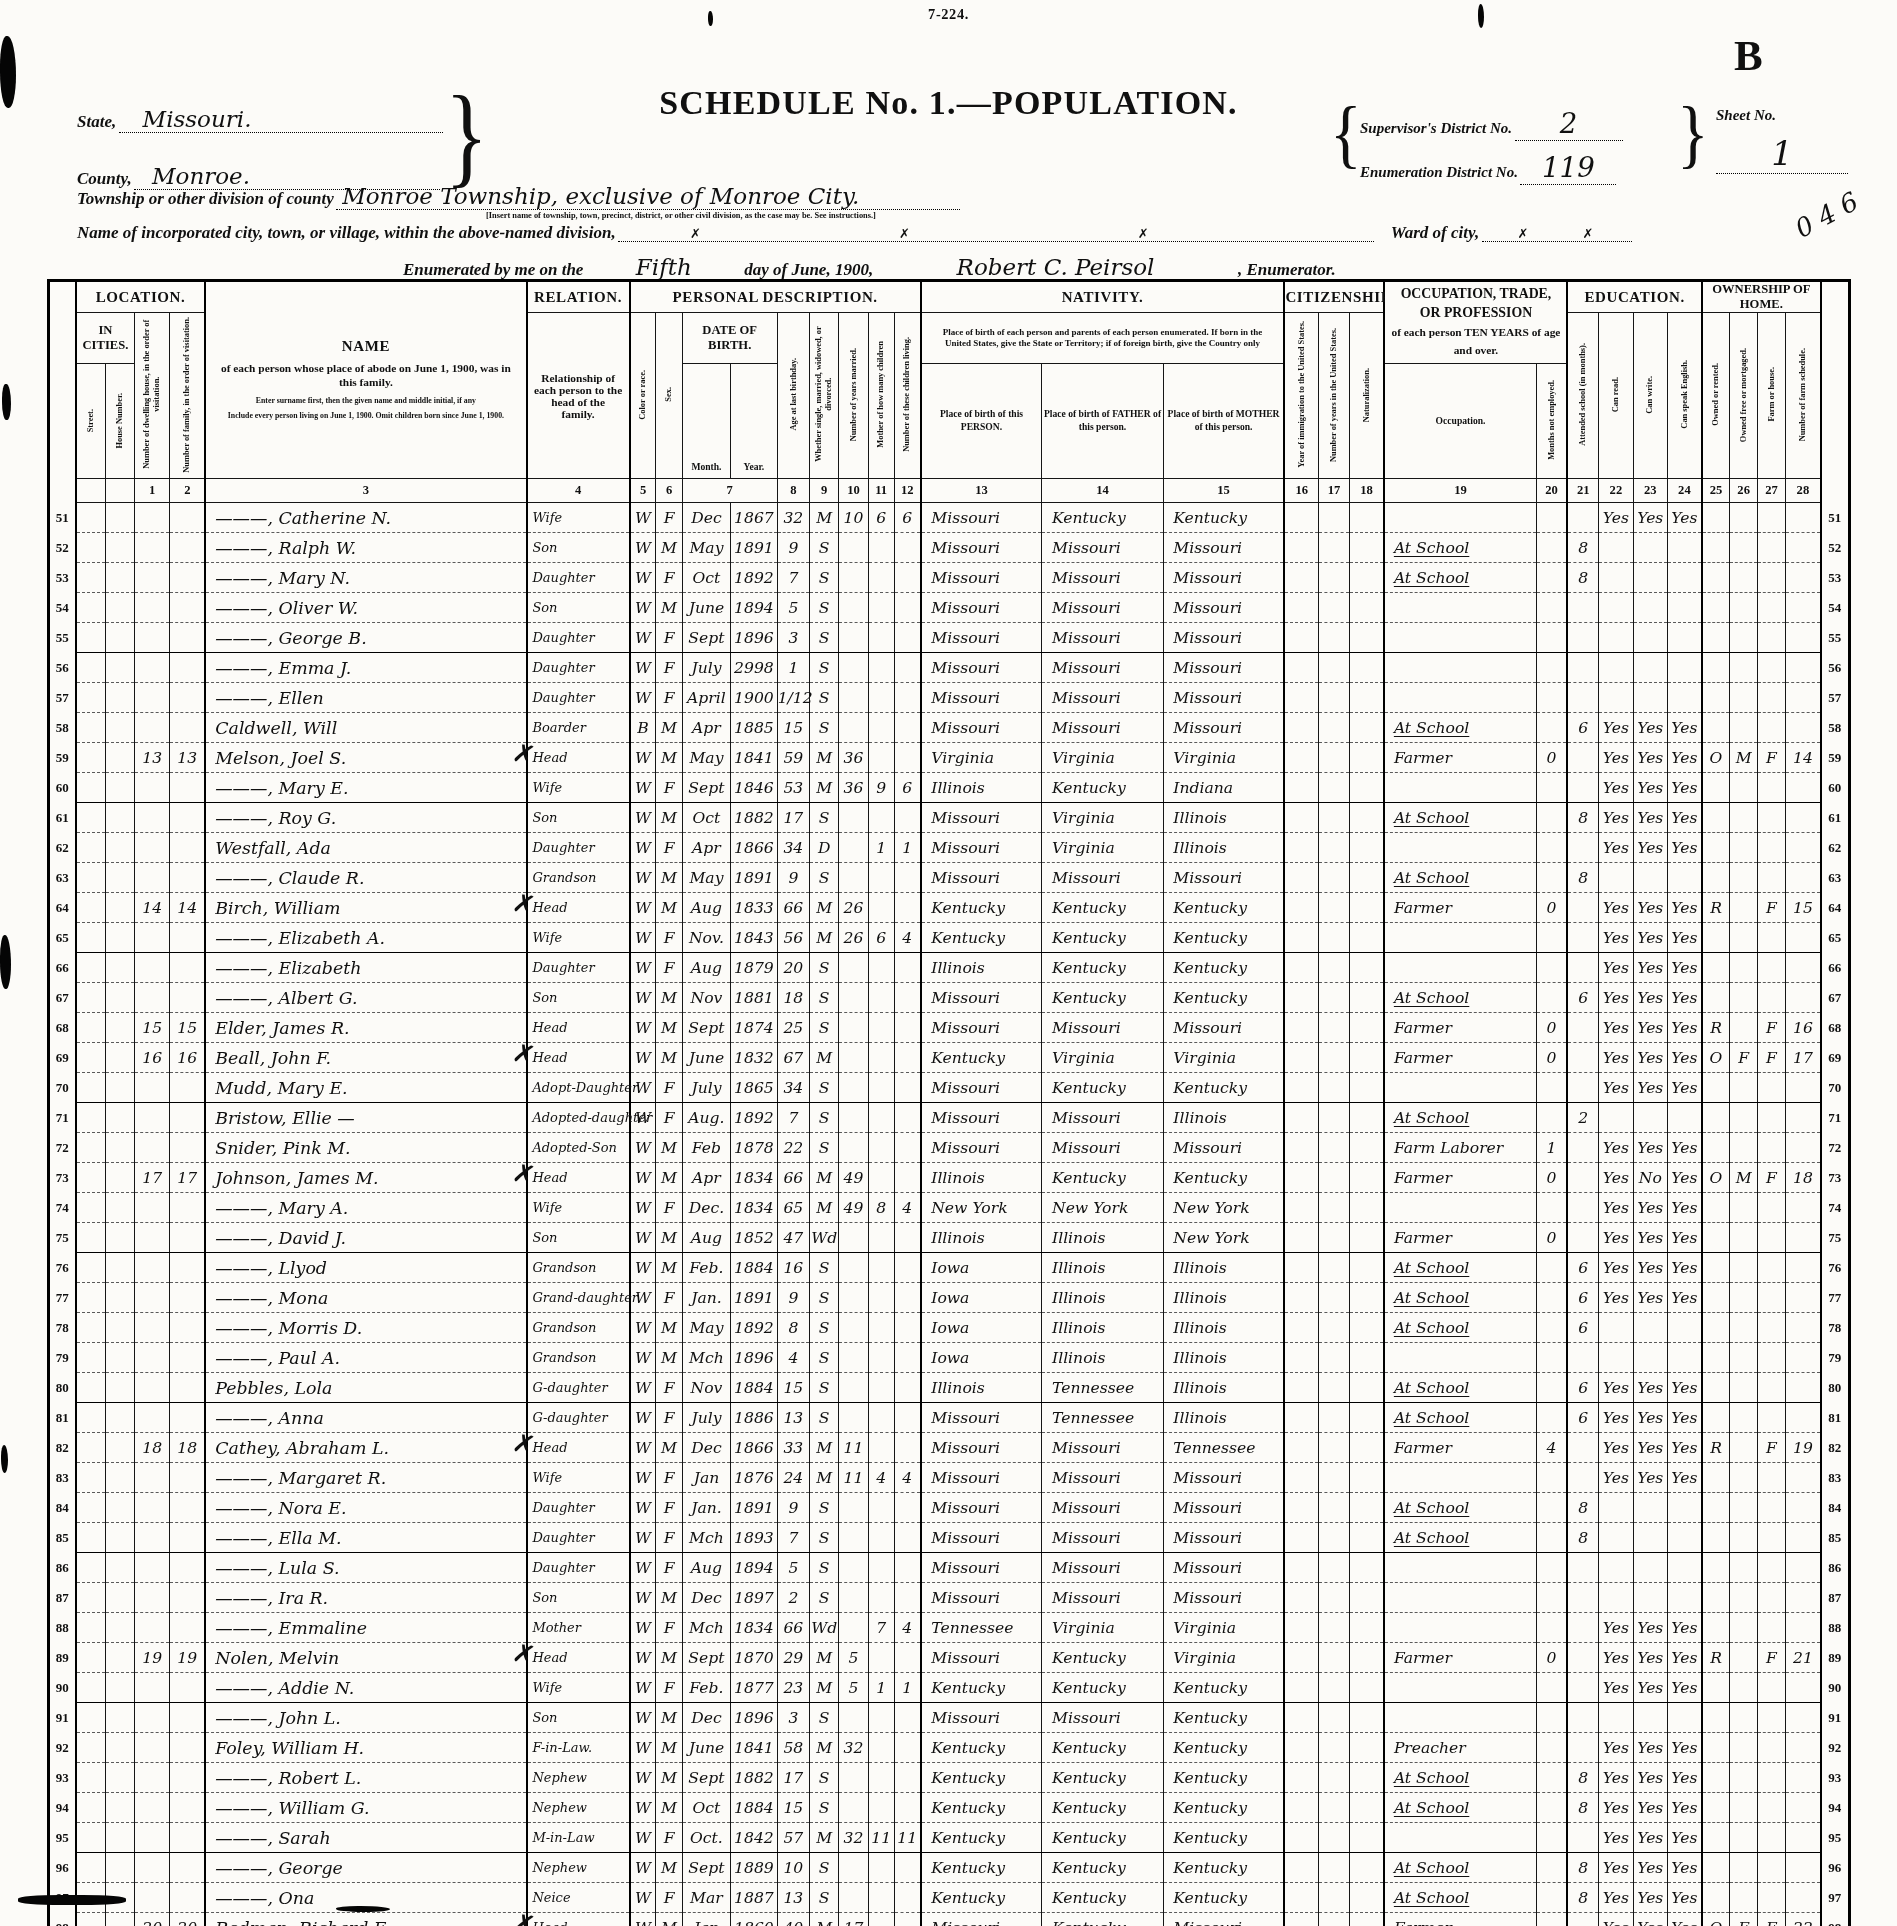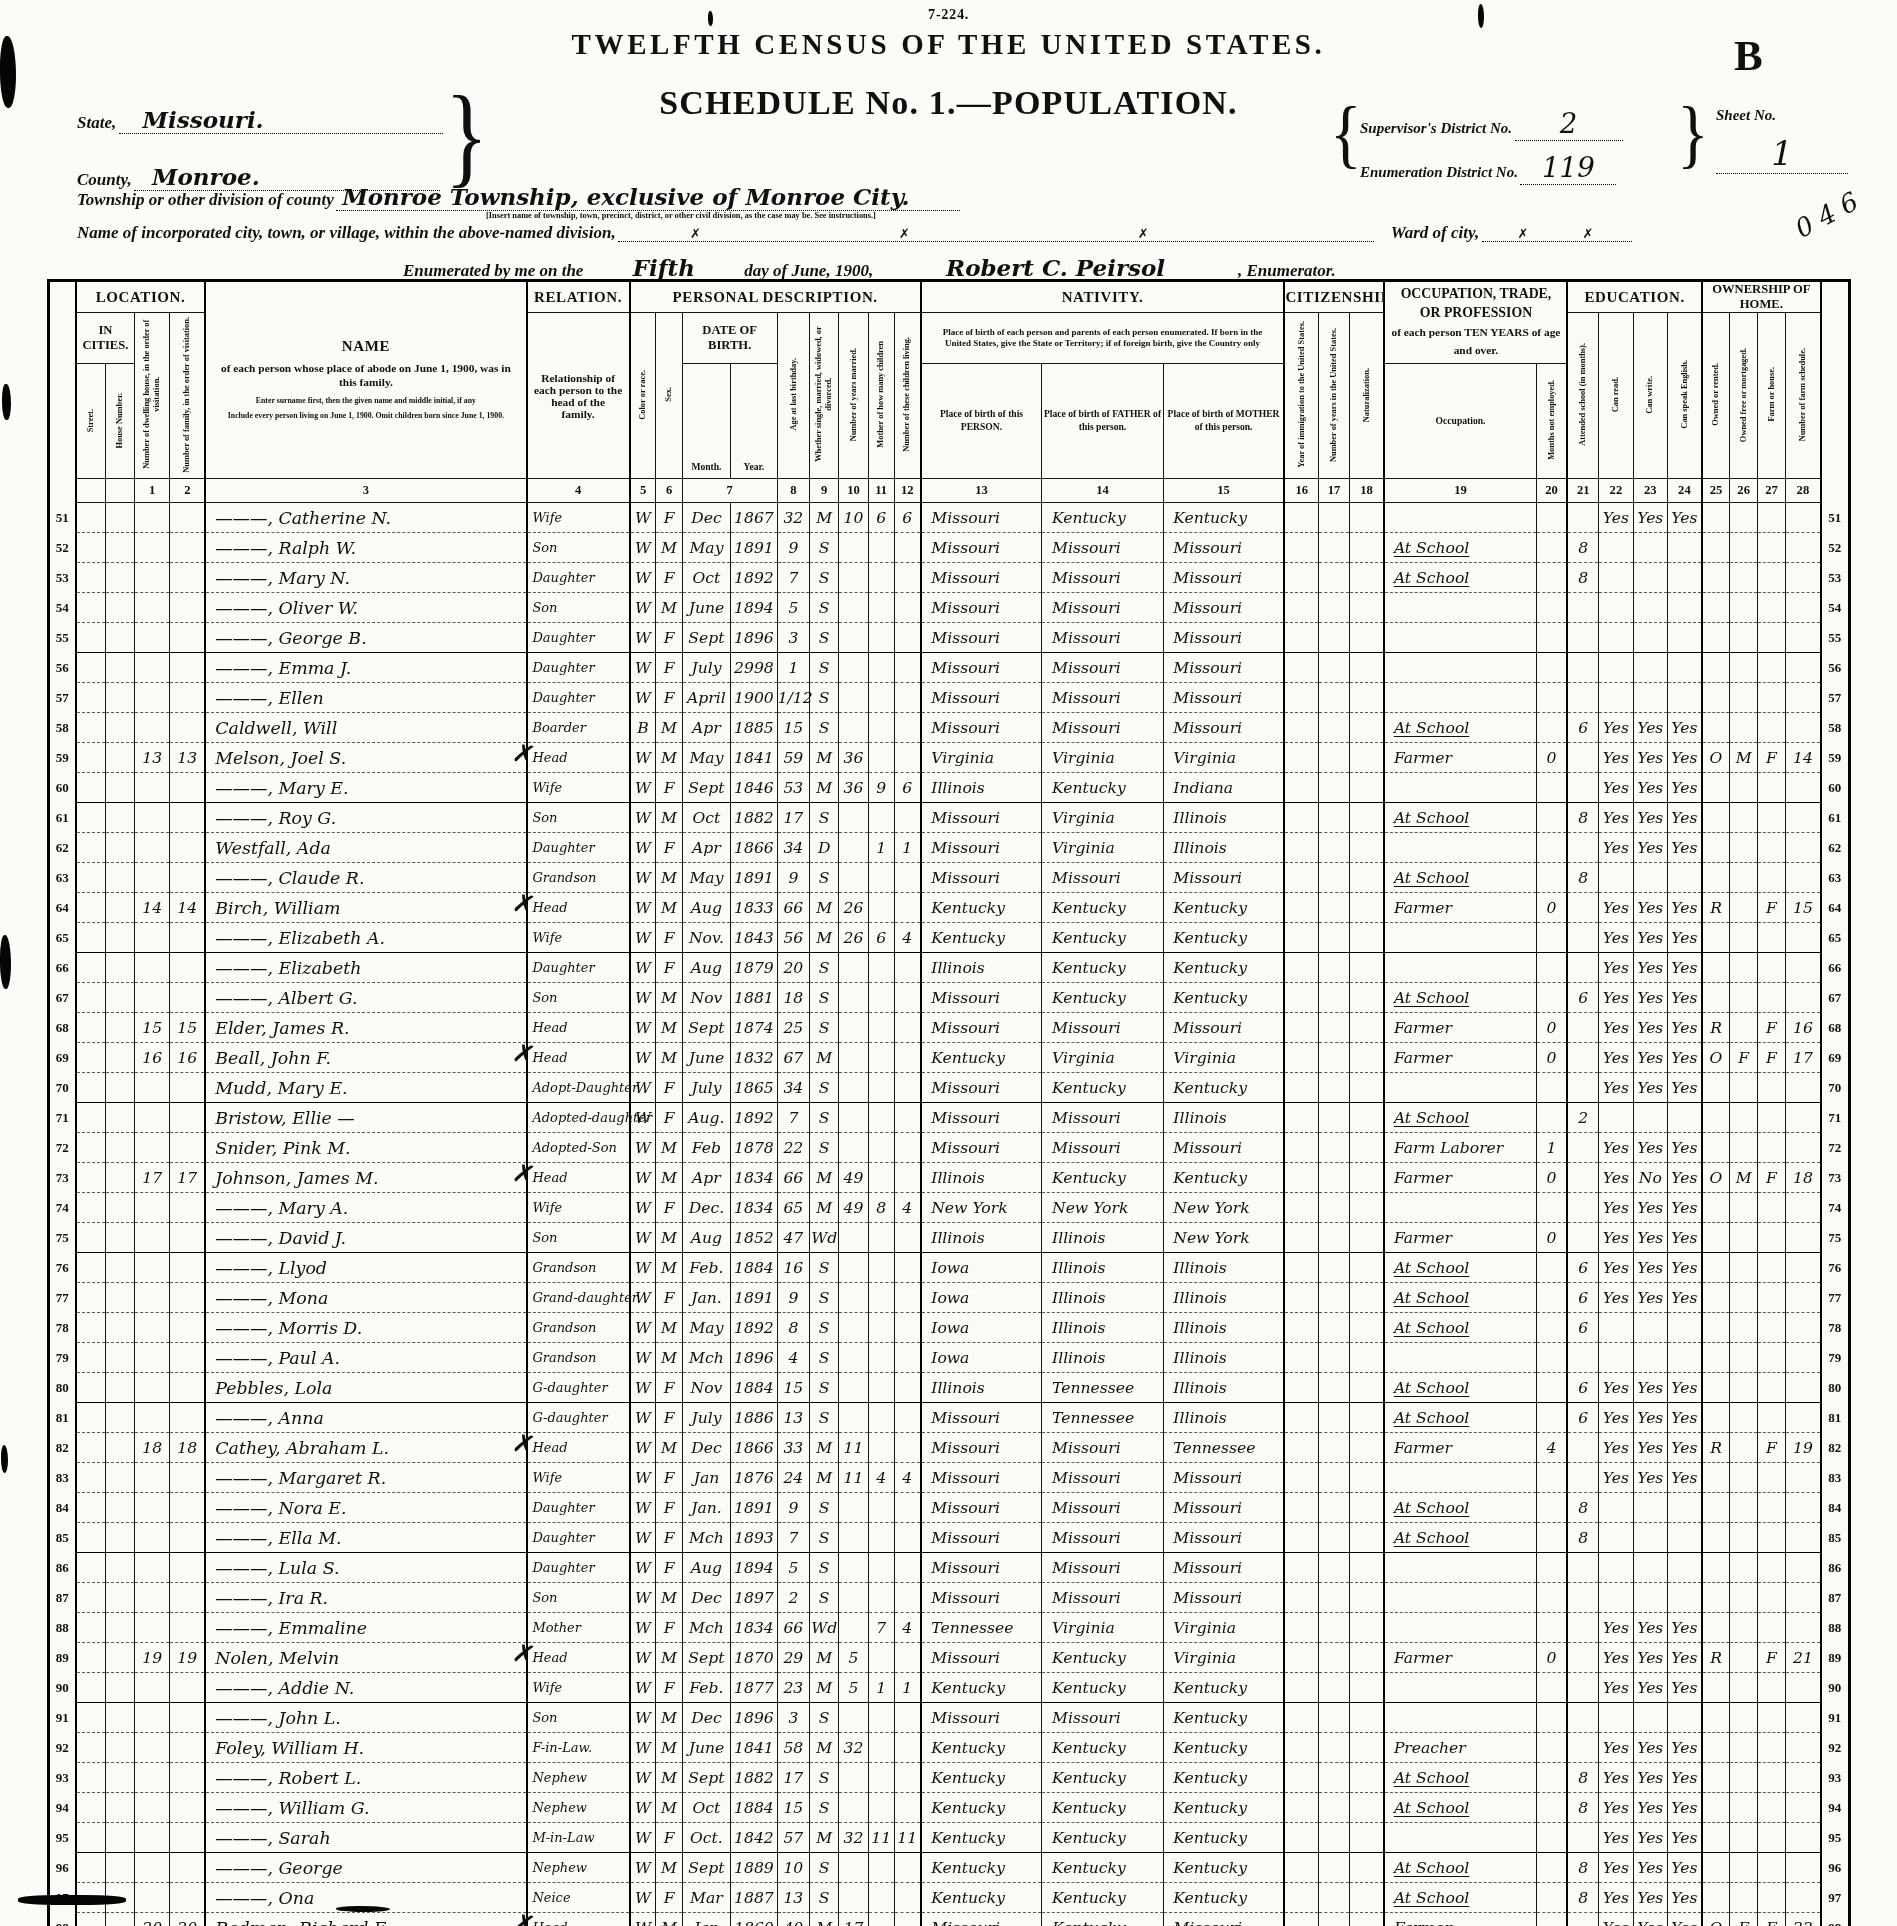--- a/index.html
+++ b/index.html
@@ -11,21 +11,21 @@
   
   .pagehead{position:absolute;left:0;top:0;width:1897px;height:279px;}
   .abs{position:absolute;}
   .formno{left:50%;top:6px;transform:translateX(-50%);font-size:14.4px;font-weight:bold;letter-spacing:0.6px;}
   .maintitle{left:50%;top:27.6px;transform:translateX(-50%);font-size:29px;font-weight:bold;letter-spacing:3.6px;white-space:nowrap;}
   .pageletter{left:1734px;top:31px;font-size:43px;font-weight:bold;}
   .schedtitle{left:50%;top:84px;transform:translateX(-50%);font-size:34px;font-weight:bold;letter-spacing:1.2px;white-space:nowrap;}
   .lbl{font-style:italic;font-weight:bold;font-size:17px;white-space:nowrap;}
   .lbl-sm{font-style:italic;font-weight:bold;font-size:15px;white-space:nowrap;}
   .hw{font-family:"DejaVu Serif", serif;font-style:italic;}
-  .hw-big{font-family:"DejaVu Serif", serif;font-style:italic;font-size:23px;white-space:nowrap;font-weight:bold;}
+  .hw-big{font-family:"DejaVu Serif", serif;font-style:italic;font-size:23px;white-space:nowrap;}
   .hw-huge{font-family:"DejaVu Serif", serif;font-style:italic;font-size:27.6px;white-space:nowrap;}
   .dotline{display:inline-block;border-bottom:1.8px dotted #000;}
   .brace{font-size:90px;font-weight:400;transform:scaleY(1.25);transform-origin:center;line-height:1;}
   .brace-sm{font-size:66px;font-weight:400;transform:scaleY(1.15);line-height:1;}
   .tinynote{font-size:8.4px;font-weight:bold;white-space:nowrap;}
   .xonline{font-family:"DejaVu Sans",sans-serif;font-size:13px;}
   .corner046{left:1793px;top:198px;font-family:"DejaVu Serif",serif;font-style:italic;font-size:26px;transform:rotate(-28deg);letter-spacing:8.4px;}
   
   .tablewrap{position:absolute;left:0;top:279px;width:1897px;}
   table{border-collapse:collapse;table-layout:fixed;width:1804px;margin:0 auto;border:3px solid #000;}
@@ -73,21 +73,20 @@
   .u{text-decoration:underline;text-underline-offset:3px;margin-left:25px;}
   .xmark{position:absolute;right:-9.6px;top:-4.8px;font-family:"DejaVu Sans",sans-serif;font-style:normal;font-size:26px;transform:rotate(14deg);z-index:3;}
   
   .blot{position:absolute;background:#050505;border-radius:45% 60% 50% 55%;}
 </style>
 </head>
 <body>
 
 <div class="pagehead">
   <div class="abs formno">7-224.</div>
-  <div class="abs maintitle">TWELFTH CENSUS OF THE UNITED STATES.</div>
   <div class="abs pageletter">B</div>
   <div class="abs schedtitle">SCHEDULE No. 1.—POPULATION.</div>
 
   <div class="abs" style="left:77px;top:106px;">
     <span class="lbl">State,</span>
     <span class="dotline" style="width:300px;text-align:left;padding-left:24px;"><span class="hw-big">Missouri.</span></span>
   </div>
   <div class="abs" style="left:77px;top:146px;margin-top:17px;">
     <span class="lbl">County,</span>
     <span class="dotline" style="width:288px;text-align:left;padding-left:18px;"><span class="hw-big">Monroe.</span></span>

